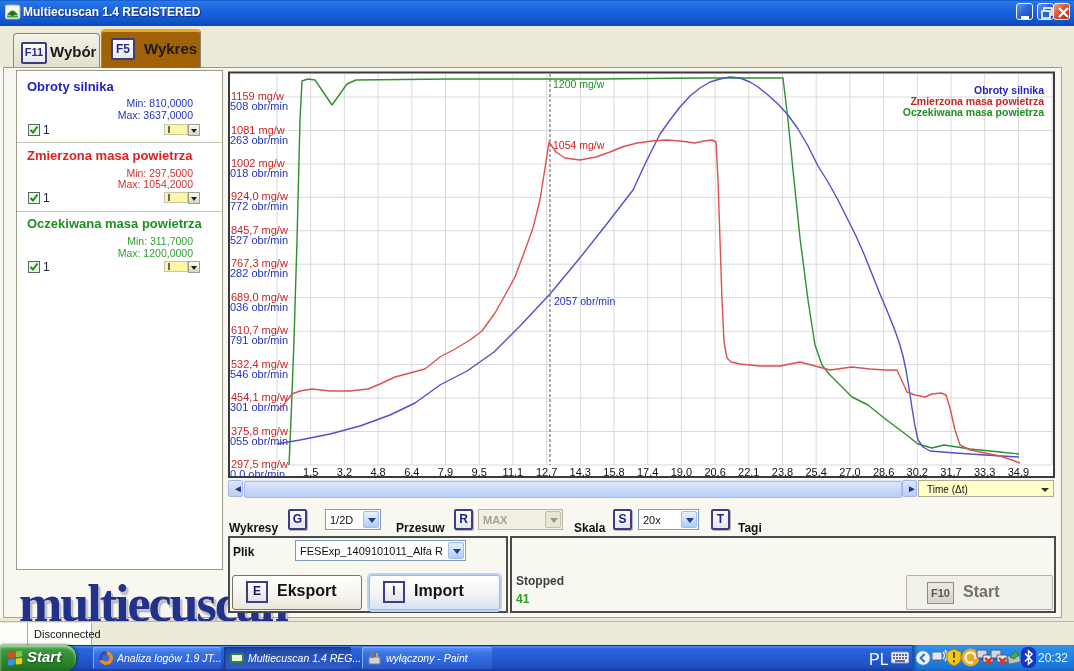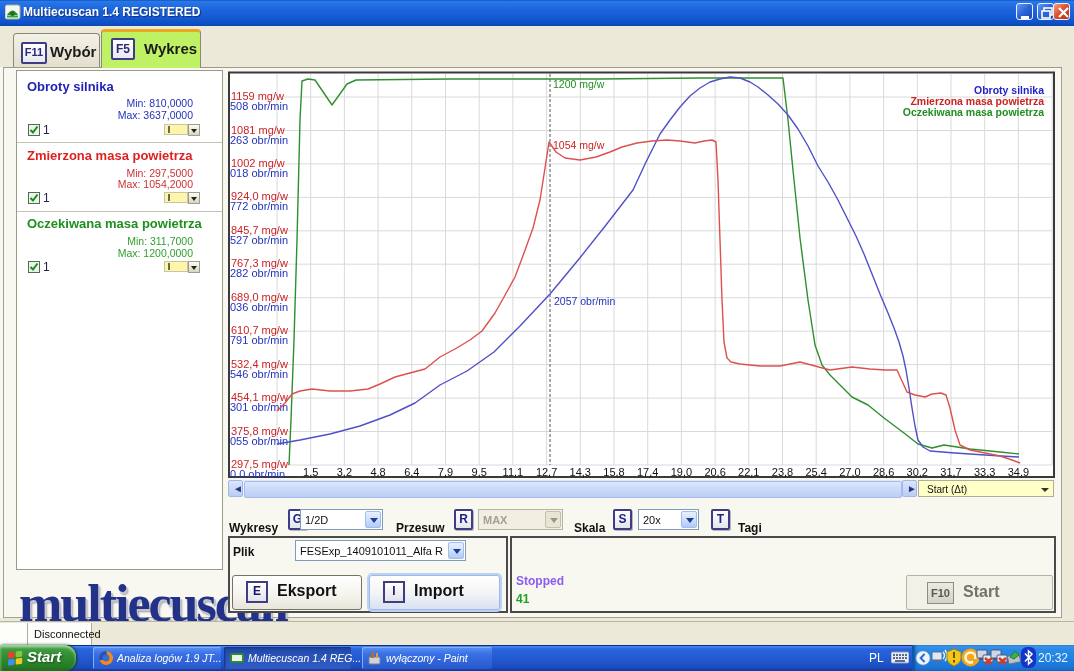--- a/index.html
+++ b/index.html
@@ -15,21 +15,21 @@
 .winbtn { top:3px; width:17px; height:17px; border-radius:3px; border:1px solid #eaf2ff; font-weight:bold; color:#fff; }
 #btnmin { left:1016px; background:linear-gradient(135deg,#6398f3 0%,#2a63d8 50%,#1c49ac 100%); }
 #btnres { left:1037px; background:linear-gradient(135deg,#6398f3 0%,#2a63d8 50%,#1c49ac 100%); }
 #btncls { left:1053px; background:linear-gradient(135deg,#f3a183 0%,#dd5534 45%,#b72b0a 100%); }
 
 
 #tabstrip { left:0; top:26px; width:1074px; height:41px; background:#ece9d8; }
 #tabpage { left:3px; top:67px; width:1059px; height:551px; background:#f8f7f0; border:1px solid #a5a295; border-top:1px solid #9c9a8c; }
 .tab { position:absolute; border:1px solid #8a887c; border-bottom:none; border-radius:4px 4px 0 0; }
 #tab1 { left:13px; top:33px; width:87px; height:34px; background:linear-gradient(180deg,#f4f2e6,#e2dfcd); }
-#tab2 { left:101px; top:29px; width:100px; height:39px; background:#bef264; border-top:3px solid #e8a820; z-index:5; }
+#tab2 { left:101px; top:29px; width:100px; height:39px; background:#a16207; border-top:3px solid #e8a820; z-index:5; }
 .keycap { position:absolute; background:linear-gradient(180deg,#ffffff,#e8e8f2); border:2px solid #3d3d85; color:#2a2a7a; font-weight:bold; text-align:center; }
 #kf11 { left:7px; top:8px; width:26px; height:22px; font-size:11px; line-height:17px; border-radius:2px;}
 #kf5 { left:9px; top:6px; width:24px; height:22px; font-size:12px; line-height:18px; border-radius:2px;}
 .tabtxt { position:absolute; font-weight:bold; font-size:15px; color:#1a1a1a; }
 #tab1 .tabtxt { left:36px; top:9px; }
 #tab2 .tabtxt { left:42px; top:8px; }
 
 
 #leftpanel { left:16px; top:70px; width:207px; height:500px; background:#fff; border:1px solid #9b9988; }
 .sect-title { position:absolute; font-size:13px; font-weight:bold; }
@@ -70,21 +70,21 @@
 .combo.disabled .ctext { color:#a3a191; font-weight:bold; }
 .combo.disabled .carrow { background:#e8e5d6; border-color:#c2bfae; }
 .combo.disabled .carrow:after { border-top-color:#9a9786; }
 
 
 .groupbox { position:absolute; border:2px solid #555; background:#f8f7f0; }
 #grpL { left:228px; top:536px; width:280px; height:77px; border:2px solid #4a4a4a;}
 #grpR { left:510px; top:536px; width:546px; height:77px; border:2px solid #4a4a4a;}
 #file1box { position:absolute; left:5px; top:2px; width:394px; height:22px; background:#fff; border:1px solid #7f9db9; }
 #file1box span { position:absolute; left:4px; top:3px; font-size:13px; font-weight:bold; color:#20208a; }
-#stopped { position:absolute; left:4px; top:36px; font-size:12px; font-weight:bold; color:#8b5cf6; }
+#stopped { position:absolute; left:4px; top:36px; font-size:12px; font-weight:bold; color:#404040; }
 #num41 { position:absolute; left:4px; top:54px; font-size:12px; font-weight:bold; color:#1fa31f; }
 .bigbtn { position:absolute; height:35px; background:linear-gradient(180deg,#ffffff 0%,#f4f3ec 60%,#e8e6da 100%); border:1px solid #73736a; border-radius:3px; }
 .bigbtn .bk { position:absolute; left:13px; top:5px; width:22px; height:22px; background:linear-gradient(180deg,#fff,#e2e2ea); border:2px solid #3d3d85; color:#16166a; font-weight:bold; font-size:12px; text-align:center; line-height:17px; }
 .bigbtn .bt { position:absolute; left:44px; top:6px; font-size:16px; font-weight:bold; color:#111; }
 #btnEks { left:2px; top:37px; width:130px; }
 #btnImp { left:139px; top:37px; width:131px; border:1px solid #9db9e8; box-shadow:0 0 0 2px #bcd2f5; background:linear-gradient(180deg,#ffffff 0%,#f2f3f5 55%,#d8e2f2 100%); }
 #btnStart { position:absolute; left:394px; top:37px; width:147px; height:35px; background:#f2f1e8; border:1px solid #b5b3a5; border-radius:2px; }
 #btnStart .fk { position:absolute; left:20px; top:6px; width:27px; height:22px; background:linear-gradient(180deg,#eceae2,#d4d2c8); border:1px solid #8f8d80; color:#5a584e; font-weight:bold; font-size:11px; text-align:center; line-height:20px; }
 #btnStart .st { position:absolute; left:56px; top:7px; font-size:16px; font-weight:bold; color:#73716a; }
 
@@ -101,21 +101,21 @@
 #startbtn { left:0; top:645px; width:76px; height:26px; border-radius:0 12px 12px 0;
   background:linear-gradient(180deg,#74b474 0%,#3f9b3f 15%,#2f8b2f 50%,#257b25 85%,#1d681d 100%);
   box-shadow:inset 0 2px 3px #a6d8a6, 1px 0 3px #123c12; }
 #startbtn .stxt { position:absolute; left:27px; top:3px; color:#fff; font-size:15px; font-weight:bold; font-style:italic; text-shadow:1px 1px 2px #1d4d1d; }
 .taskbtn { position:absolute; top:647px; height:22px; border-radius:2px; font-size:11px; color:#fff;font-style:italic; }
 .tbA { background:linear-gradient(180deg,#5b93f5 0%,#3a71e6 30%,#2f63d8 70%,#2a58c8 100%); box-shadow:inset 1px 1px 0 #7fb0f8; }
 .tbP { background:linear-gradient(180deg,#1f44a0 0%,#2a53b8 40%,#2f5cc4 100%); box-shadow:inset 1px 1px 2px #14307a; }
 .taskbtn .ttext { position:absolute; left:24px; top:5px; white-space:nowrap; overflow:hidden; font-size:10.5px; }
 .taskbtn .ticon { position:absolute; left:5px; top:3px; width:16px; height:16px; }
 #tray { left:912px; top:645px; width:162px; height:26px; background:linear-gradient(180deg,#4aa3f2 0%,#2b8be8 15%,#1f7fe0 60%,#1a6fd0 100%); border-left:1px solid #1155a8; box-shadow:inset 2px 0 3px #0d4f9e; }
-#pltext { left:869px; top:651px; color:#fff; font-size:12px; }
+#pltext { left:869px; top:651px; color:#fff; font-size:16px; }
 </style>
 </head>
 <body>
 
 <div class="abs" id="titlebar"></div>
 <svg class="abs" id="appicon" viewBox="0 0 16 16">
     <rect x="0" y="1" width="15" height="14" rx="2" fill="#f4f8f4" stroke="#9ab89a" stroke-width="1"></rect>
     <path d="M2 11 Q7.5 2 13 11 Z" fill="#2f8b2f"></path>
     <circle cx="7.5" cy="10" r="2.2" fill="#1d6b1d"></circle>
     <rect x="2" y="11.5" width="11" height="2" fill="#3da23d"></rect>
@@ -303,27 +303,27 @@
   <div class="sbarrow" style="left:0;">
       <span>◄</span>
     </div>
   <div id="sbtrack">
       <div id="sbthumb"></div>
     </div>
   <div class="sbarrow" style="left:674px;">
       <span>►</span>
     </div>
   <div id="timecombo">
-      <span>Start (Δt)</span>
+      <span>Time (Δt)</span>
     </div>
 </div>
 
 <div class="abs ctl-label" style="left:229px; top:513px;">Wykresy</div>
 <div class="abs kbtn" style="left:288px; top:509px;">G</div>
-<div class="combo abs" style="left:300px; top:509px; width:83px;padding-left:38px;">
+<div class="combo abs" style="left:325px; top:509px; width:56px;padding-left:38px;">
     <span class="ctext">1/2D</span>
     <span class="carrow"></span>
   </div>
 <div class="abs ctl-label" style="left:396px; top:513px;">Przesuw</div>
 <div class="abs kbtn" style="left:454px; top:509px;">R</div>
 <div class="combo disabled abs" style="left:478px; top:509px; width:85px;">
     <span class="ctext">MAX</span>
     <span class="carrow"></span>
   </div>
 <div class="abs ctl-label" style="left:574px; top:513px;">Skala</div>

